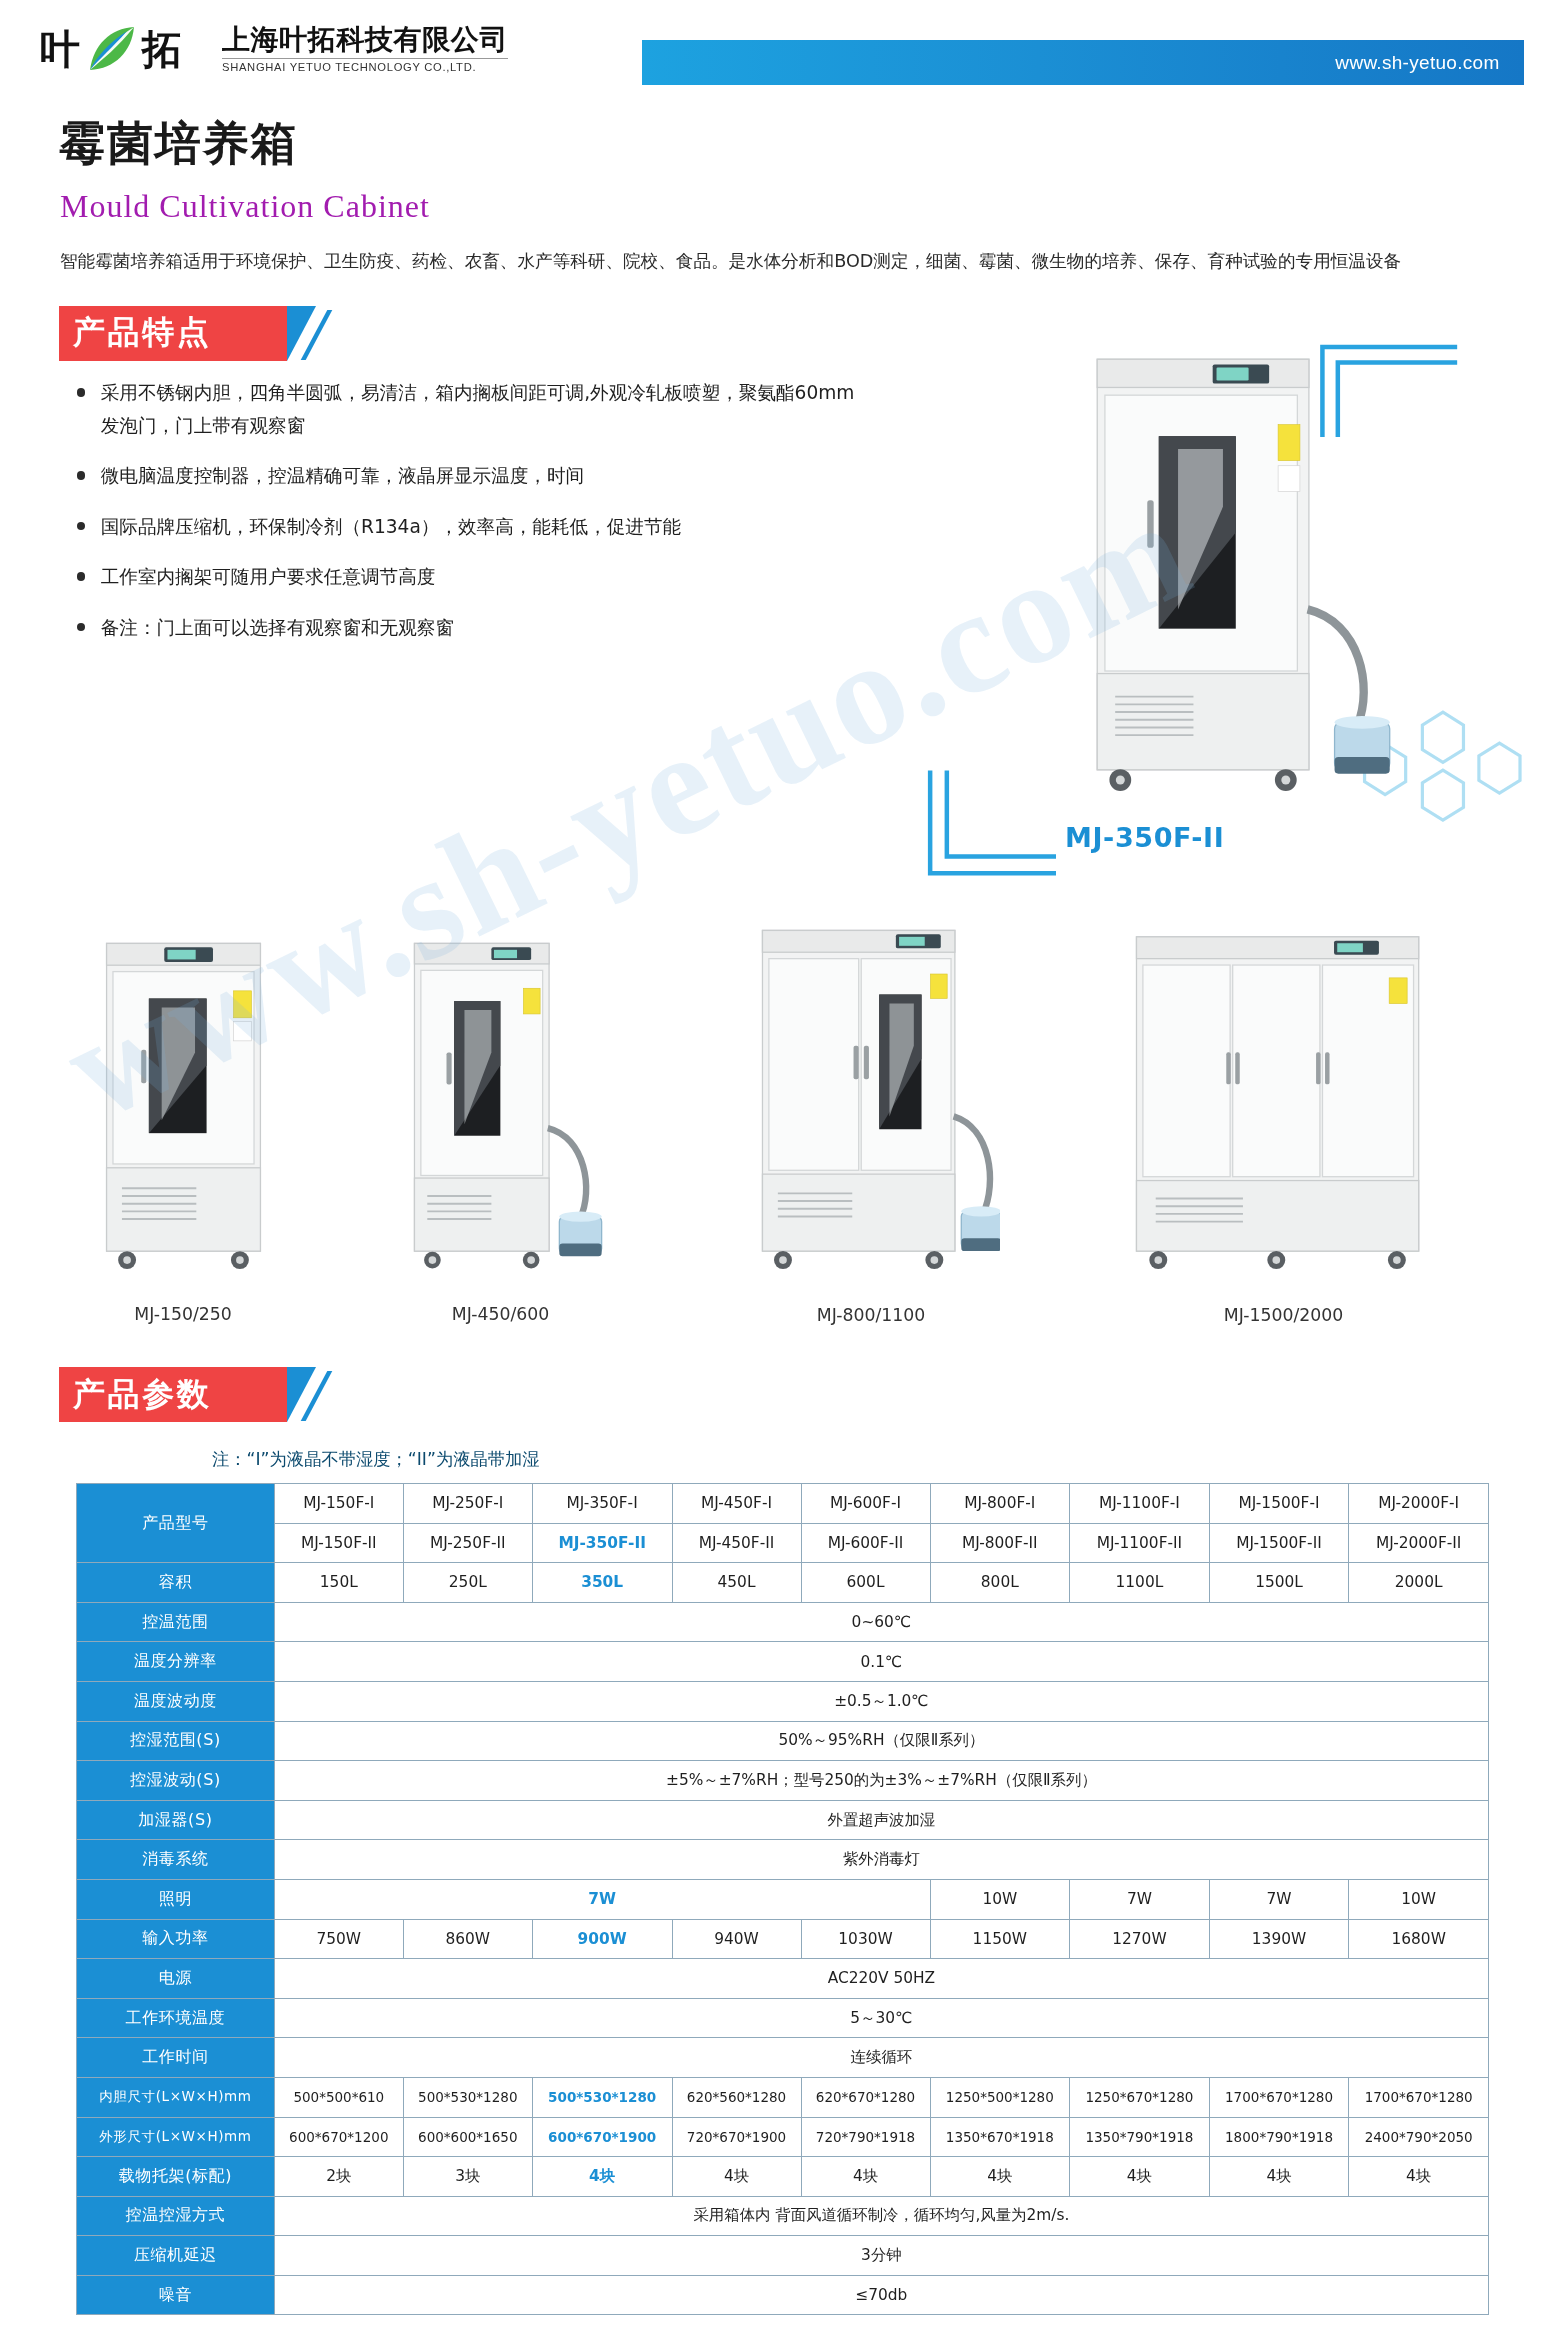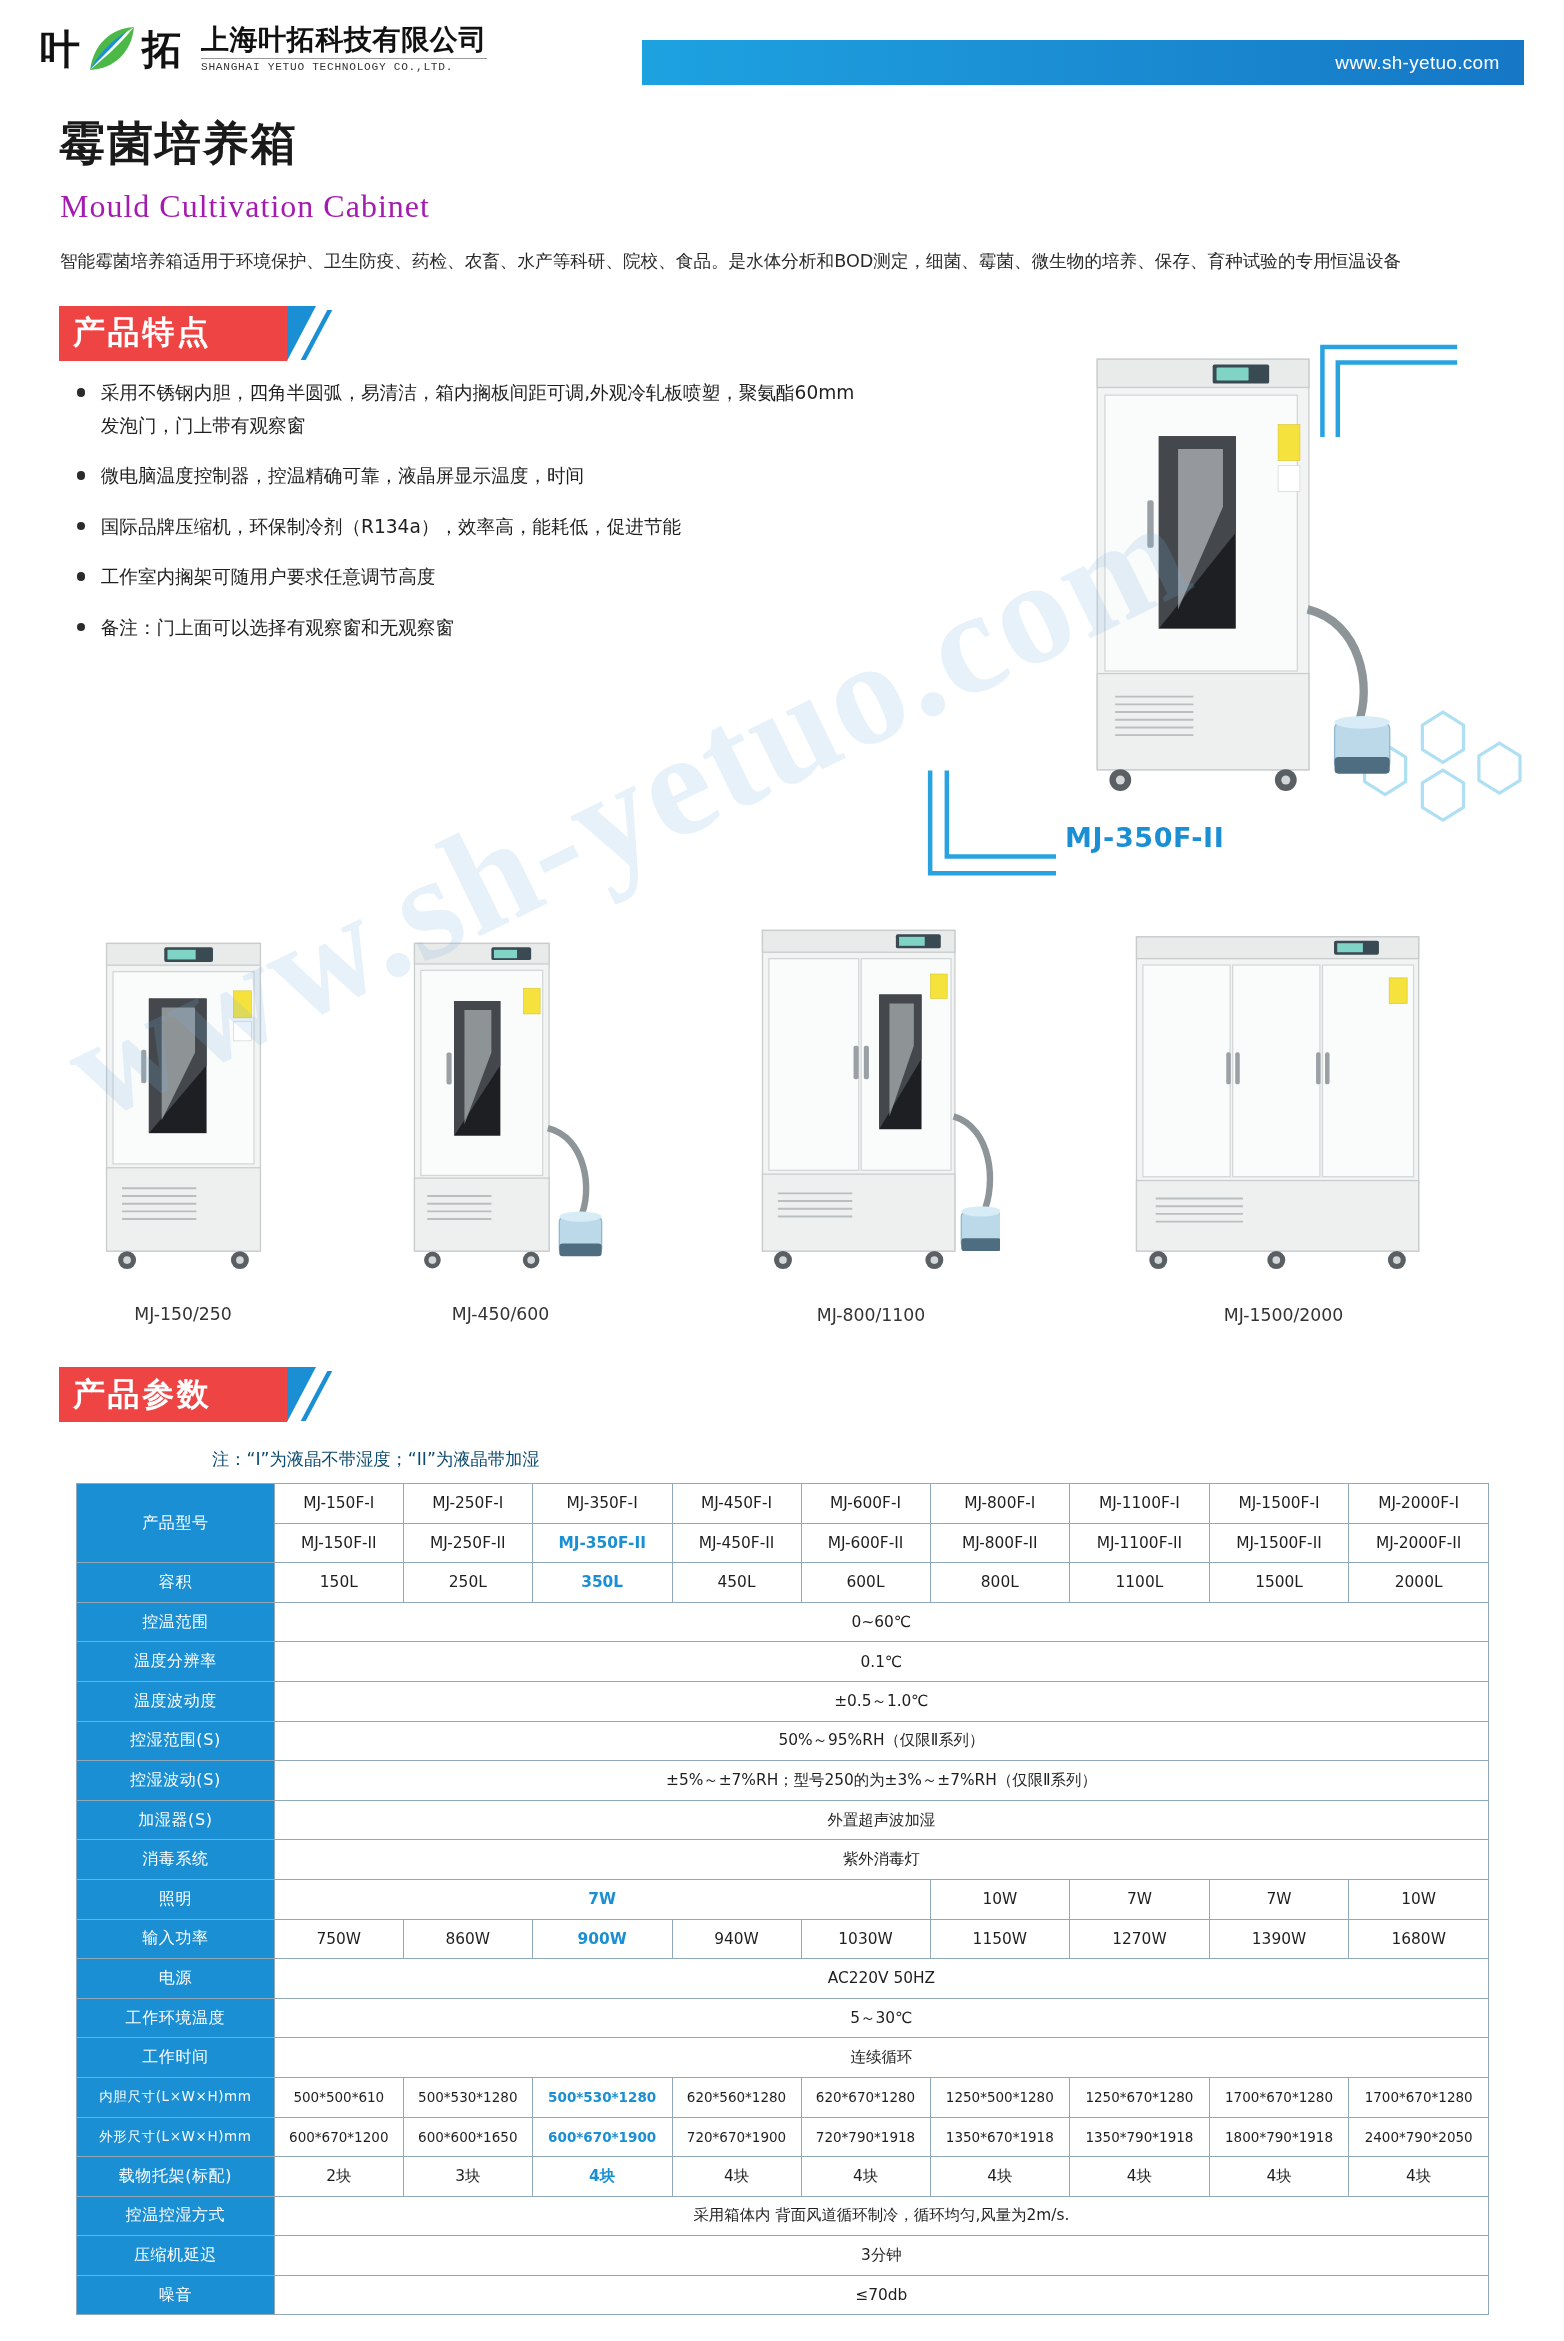--- a/index.html
+++ b/index.html
@@ -40,38 +40,38 @@
     color: #111;
     letter-spacing: 1.3px;
     font-family: "DejaVu Sans", sans-serif;
   }
   .logo-leaf {
     width: 53px;
     height: 49px;
     margin: 0 3.9px;
   }
   .logo-text {
-    margin-left: 1px;
+    margin-left: 22px;
     line-height: 1.05;
   }
   .logo-text .cn {
     font-size: 28px;
     font-weight: bold;
     color: #111;
     letter-spacing: 0.6px;
     font-family: "DejaVu Sans", sans-serif;
   }
   .logo-text .en {
     font-size: 11.2px;
     color: #333;
     letter-spacing: 0.7px;
     margin-top: 3.9px;
     border-top: 0.6px solid #999;
     padding-top: 3.2px;
-    font-family: Liberation Mono, monospace;
+    font-family: Liberation Sans, sans-serif;
   }
   .header-bar {
     position: absolute;
     left: 642px;
     top: 40px;
     width: 882px;
     height: 45px;
     background: linear-gradient(to right, #1da2e0 0%, #1b8fd4 45%, #1577c6 100%);
     display: flex;
     align-items: center;

